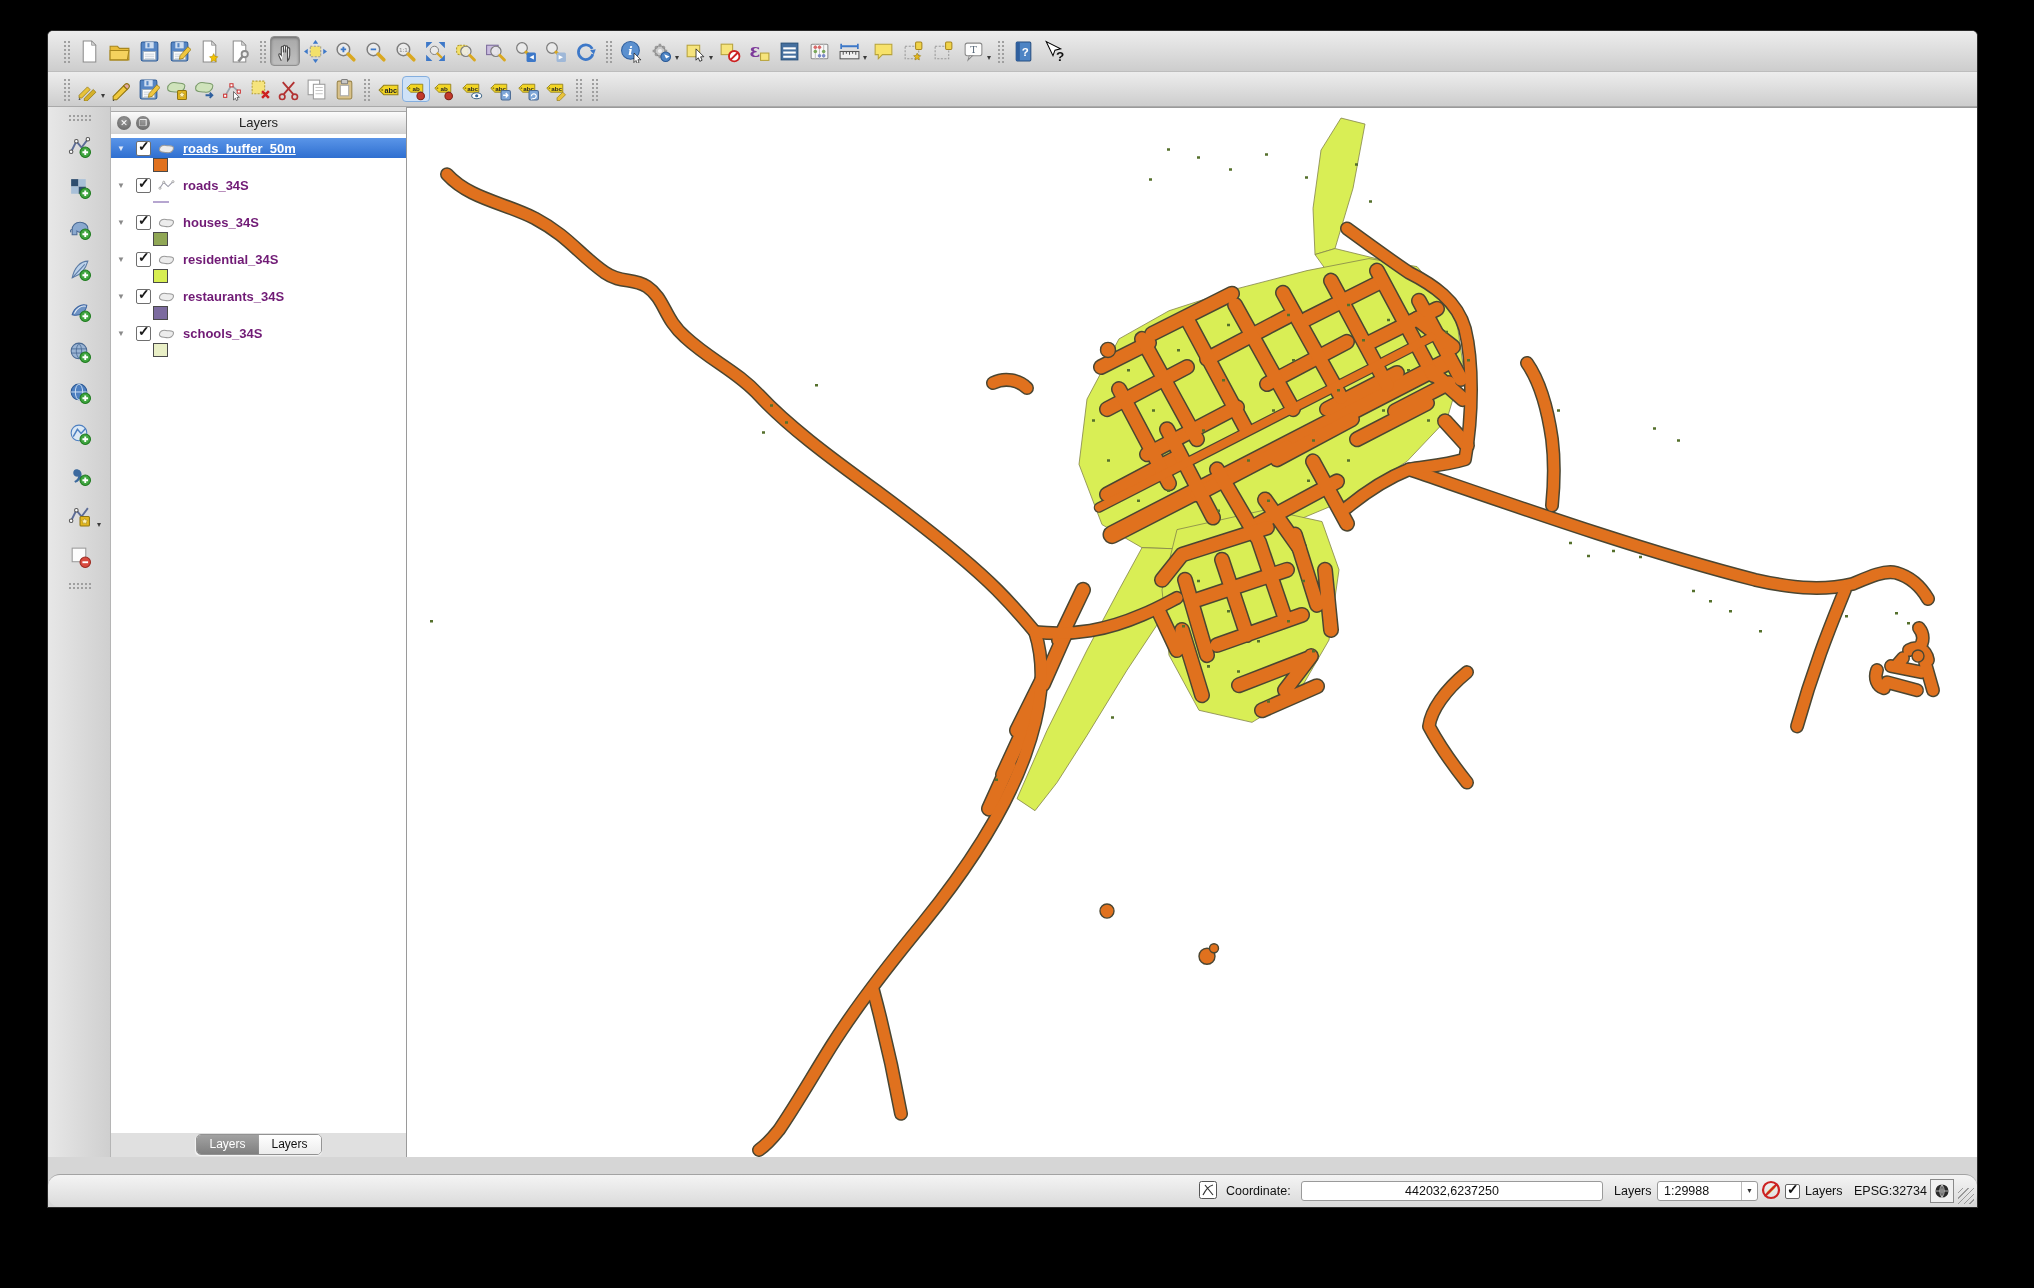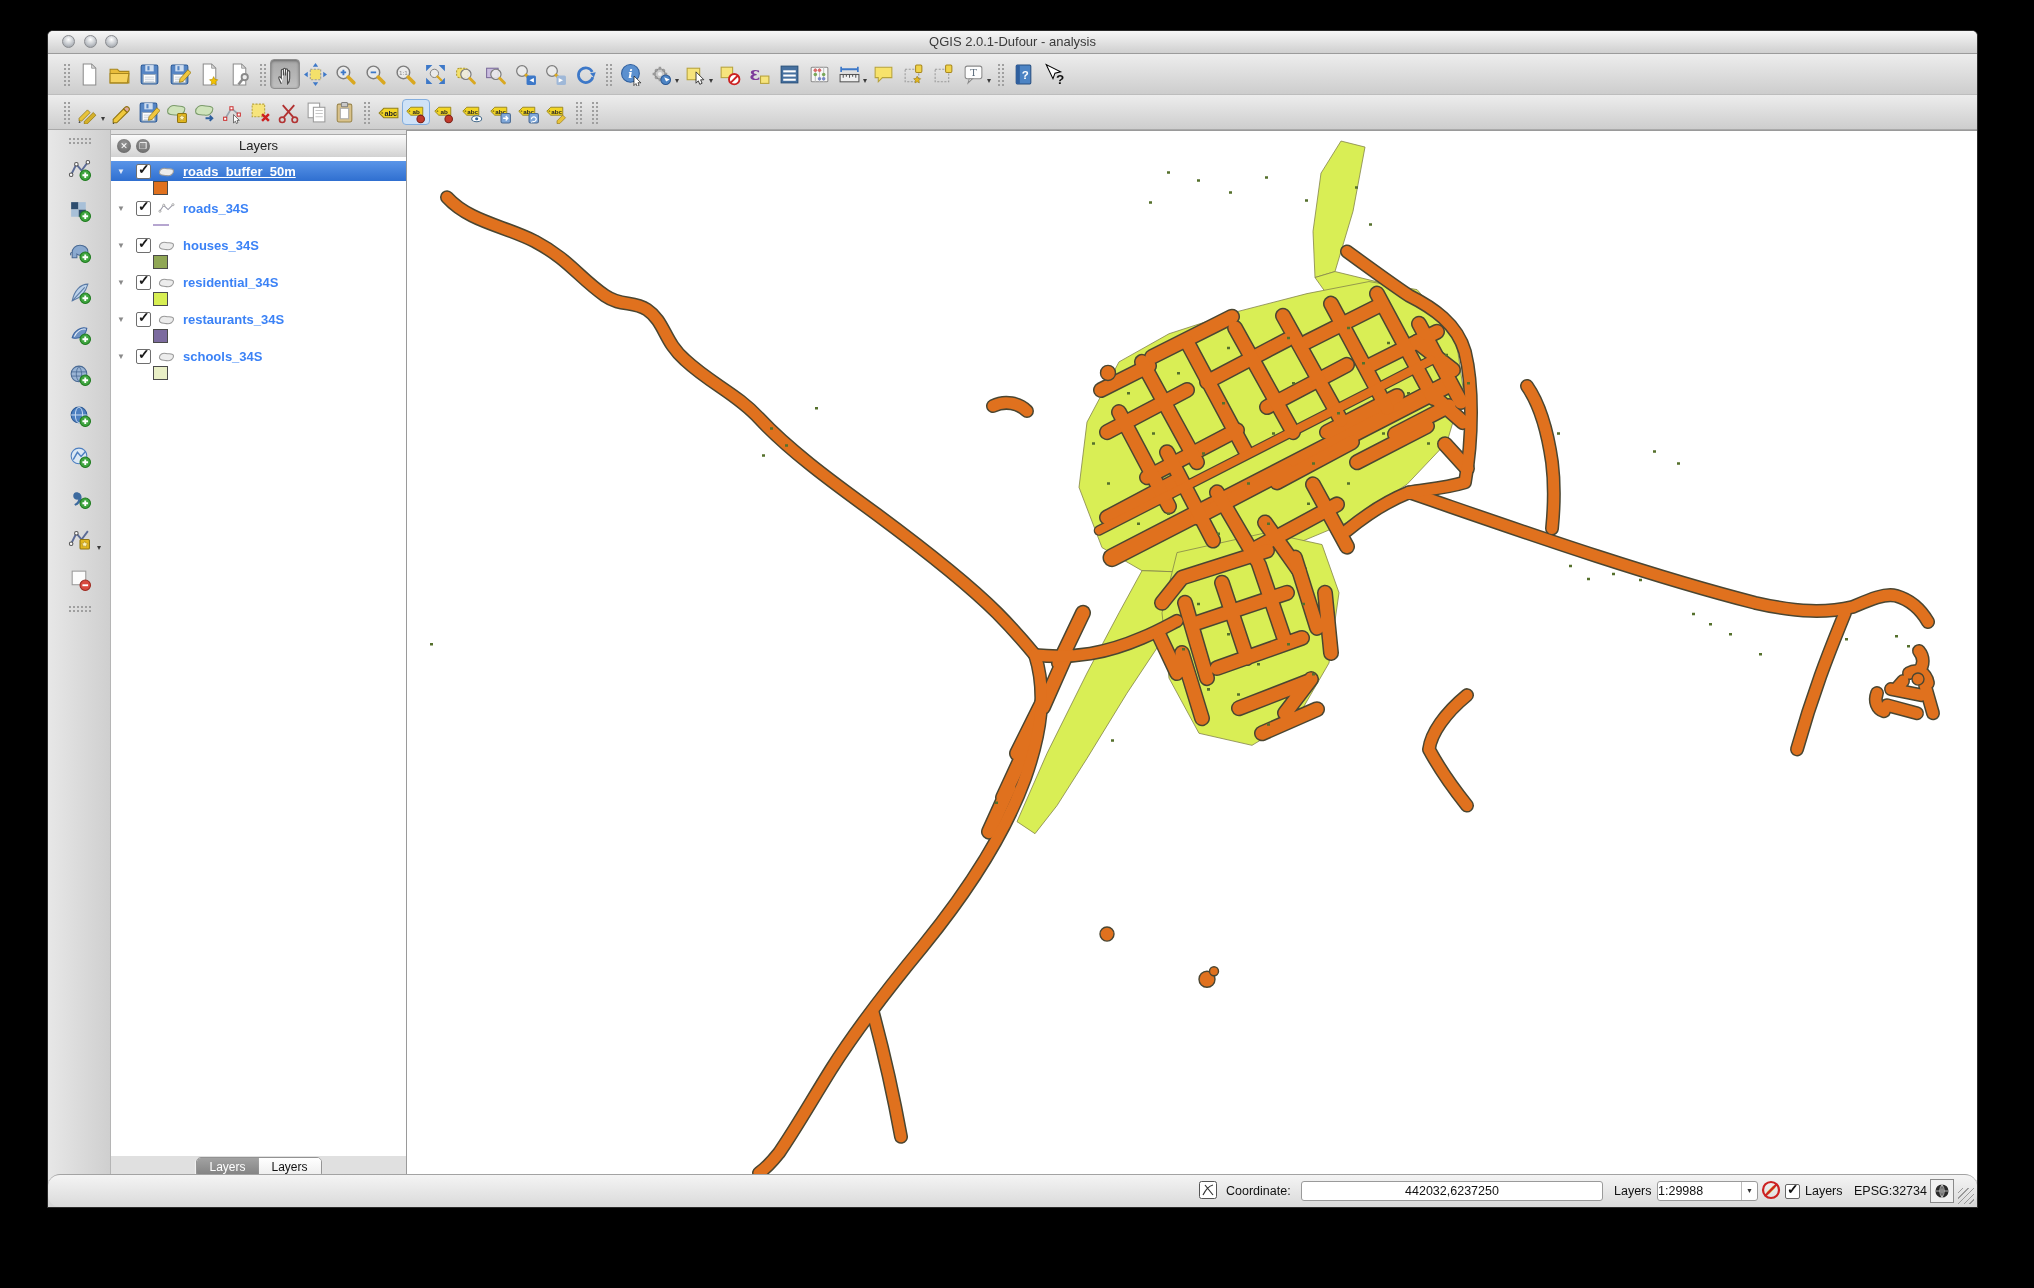--- a/index.html
+++ b/index.html
@@ -31,21 +31,21 @@
   .dock-btn{position:absolute;top:4px;width:14px;height:14px;border-radius:50%;background:radial-gradient(circle at 50% 35%,#9a9a9a,#5f5f5f);color:#fff;font-size:9px;line-height:14px;text-align:center;}
   .dock-title{position:absolute;left:0;right:0;top:3px;text-align:center;font-size:13px;color:#222;}
   .layer-list{position:absolute;top:27px;left:0;right:0;bottom:24px;background:#fff;overflow:hidden;}
   .lrow{position:relative;height:20px;display:flex;align-items:center;}
   .lrow.sel{background:linear-gradient(#5a95e8,#2f6fd0);}
   .lrow .tri{width:10px;font-size:8px;color:#8a8a8a;margin-left:6px;flex:none;}
   .lrow.sel .tri{color:#dfe8f8;}
   .chk{width:13px;height:13px;border:1px solid #6f6f6f;border-radius:2px;background:#fff;margin-left:9px;position:relative;flex:none;box-sizing:content-box;}
   .chk span{position:absolute;left:1px;top:-4px;font-size:14px;color:#1a1a1a;font-weight:bold;}
   .typeic{margin-left:7px;flex:none;display:block;}
-  .lname{margin-left:7px;font-size:13px;font-weight:bold;color:#3b82f6;white-space:nowrap;}
+  .lname{margin-left:7px;font-size:13px;font-weight:bold;color:#701a75;white-space:nowrap;}
   .lrow.sel .lname{color:#fff;text-decoration:underline;}
   .swrow{height:17px;position:relative;}
   .swatch{position:absolute;left:42px;top:0;width:15px;height:14px;border:1px solid #4a4a4a;box-sizing:border-box;}
   .swatch-line{position:absolute;left:42px;top:6px;width:16px;height:2px;}
   .dock-tabs{position:absolute;bottom:2px;left:50%;transform:translateX(-50%);display:flex;border:1px solid #929292;border-radius:5px;overflow:hidden;background:#fff;box-shadow:0 1px 1px rgba(255,255,255,.7);}
   .dtab{padding:2px 13px 3px;font-size:12px;color:#111;background:linear-gradient(#fff,#ececec);}
   .dtab.active{background:linear-gradient(#a2a2a2,#7f7f7f);color:#fff;}
   
   .map{flex:1;background:#fff;border-top:1px solid #9a9a9a;position:relative;overflow:hidden;}
   .map svg.canvas{position:absolute;left:0;top:0;width:100%;height:100%;}
@@ -53,21 +53,21 @@
   .fl{fill:none;stroke:var(--c-buffer_orange,#e0711e);stroke-linecap:round;stroke-linejoin:round;}
   .greens path{fill:var(--c-residential_green,#d9ee55);stroke:#83844a;stroke-width:.8;}
   .specks{fill:var(--c-house_green,#55702c);}
   .odot{fill:var(--c-buffer_orange,#e0711e);stroke:var(--c-road_outline,#4a4632);stroke-width:1.4;}
   
   .statusbar{position:absolute;left:0;right:0;bottom:0;height:32px;background:linear-gradient(#f4f4f4,#dadada);border-top:1px solid #a3a3a3;font-size:12.5px;color:#111;border-radius:12px;}
   .sb{position:absolute;top:6px;}
   .sb-label{top:9px;}
   .coordfield{left:1253px;top:6px;width:300px;height:18px;background:#fff;border:1px solid #9a9a9a;border-radius:3px;text-align:center;line-height:18px;}
   .scalecombo{left:1609px;top:6px;width:99px;height:18px;background:#fff;border:1px solid #9a9a9a;border-radius:3px;display:flex;}
-  .scalecombo .val{flex:1;line-height:18px;}
+  .scalecombo .val{flex:1;padding-left:6px;line-height:18px;}
   .scalecombo .arrow{width:15px;border-left:1px solid #bbb;font-size:7px;text-align:center;line-height:18px;color:#333;}
   .sbchk{left:1737px;top:9px;width:13px;height:13px;border:1px solid #666;border-radius:2px;background:#fff;position:absolute;}
   .sbchk span{position:absolute;left:1px;top:-4px;font-size:14px;font-weight:bold;color:#111;}
   .grip{position:absolute;right:3px;bottom:3px;width:16px;height:16px;background:repeating-linear-gradient(135deg,rgba(0,0,0,0) 0 3px,#9a9a9a 3px 4px);}
   .crsbox{left:1882px;top:4px;width:22px;height:22px;border:1px solid #8a8a8a;background:#f0f0f0;display:flex;align-items:center;justify-content:center;position:absolute;}
 </style>
 </head>
 <body>
 
 <svg width="0" height="0" style="position:absolute" aria-hidden="true">
@@ -402,26 +402,20 @@
         <path d="M1 9L5 3l4 4 5-5" fill="none" stroke="#9a9aa8"></path>
         <circle cx="1.5" cy="8.5" r="1" fill="#fff" stroke="#888" stroke-width=".6"></circle>
         <circle cx="5" cy="3" r="1" fill="#fff" stroke="#888" stroke-width=".6"></circle>
         <circle cx="13.5" cy="2.5" r="1" fill="#fff" stroke="#888" stroke-width=".6"></circle>
       </g>
 </defs>
 </svg>
 
 <div class="window">
 
-  <div class="titlebar">
-    <span class="tl" style="left:14px"></span>
-    <span class="tl" style="left:36px"></span>
-    <span class="tl" style="left:57px"></span>
-    <div class="title-text">QGIS 2.0.1-Dufour - analysis</div>
-  </div>
 
   <div class="toolbar tb1">
     <span class="handle"></span>
     <span class="tbi">
         <svg class="ic" viewBox="0 0 22 22">
           <use href="#i-pg"></use>
         </svg>
       </span>
     <span class="tbi">
         <svg class="ic" viewBox="0 0 22 22">

